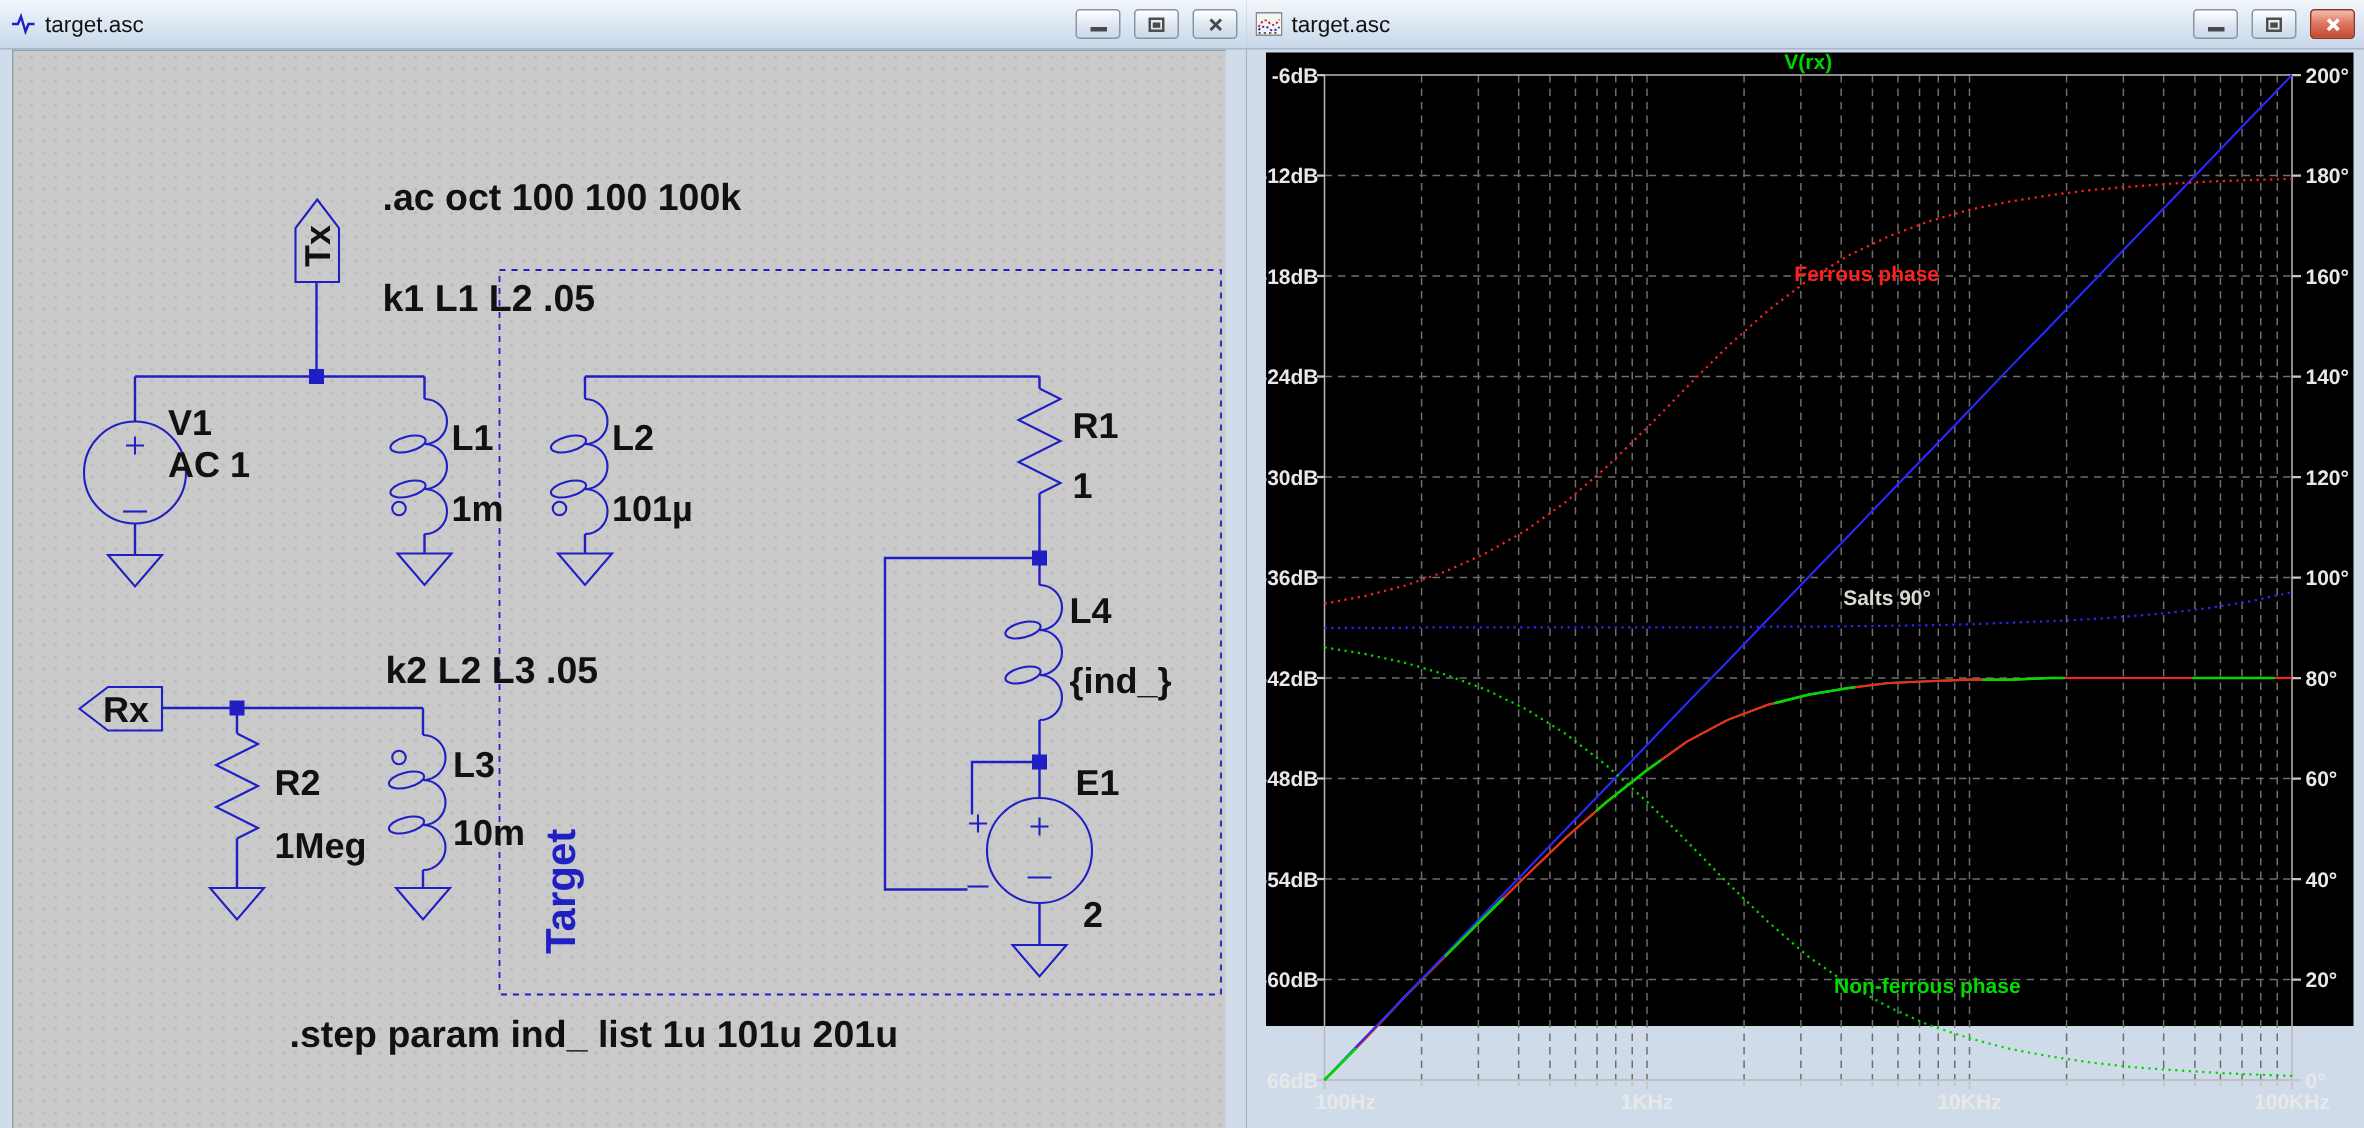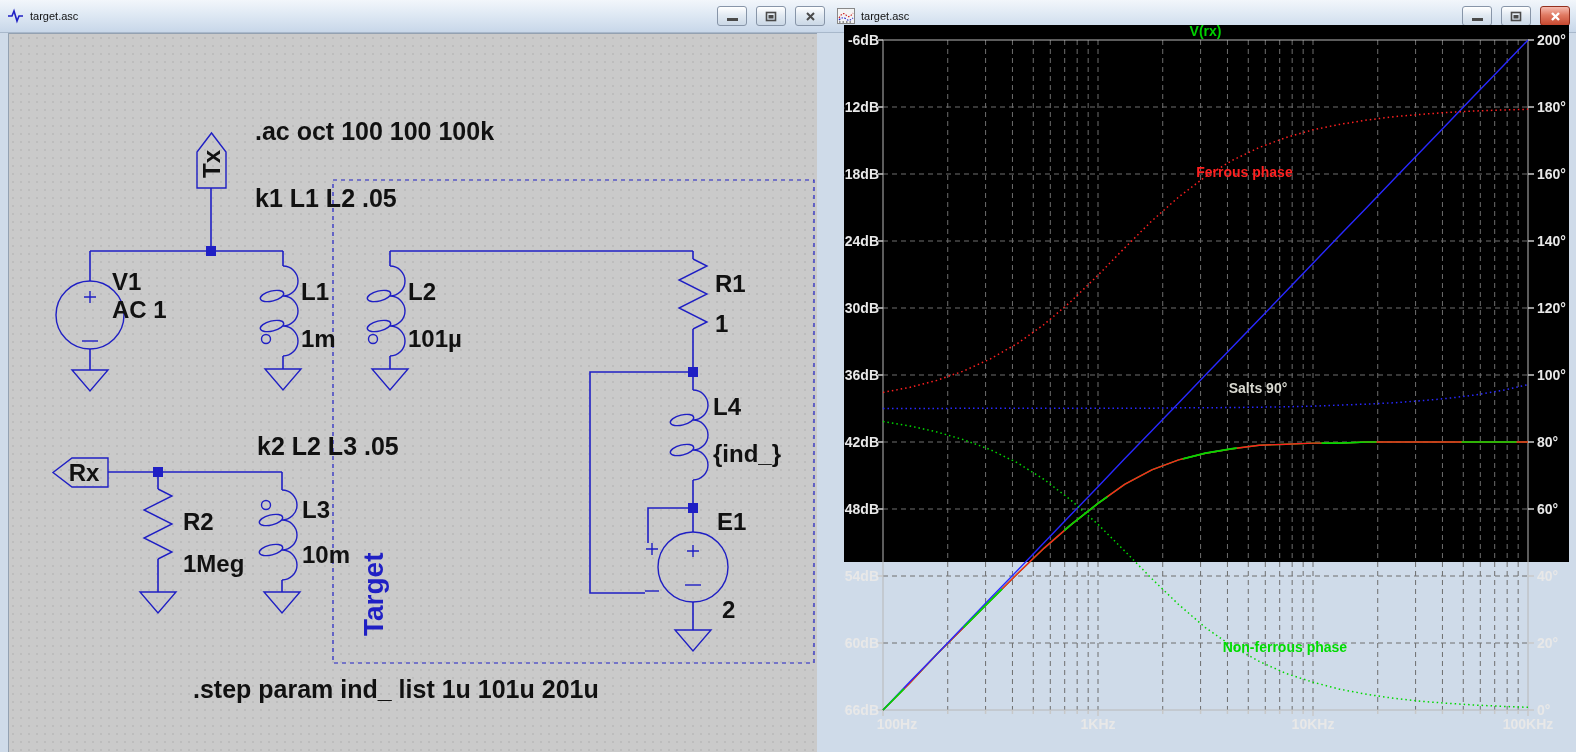--- a/index.html
+++ b/index.html
@@ -3,33 +3,33 @@
 <meta charset="utf-8">
 <style>
   html,body{margin:0;padding:0;background:#222;}
   .screen{position:relative;width:1576px;height:752px;overflow:hidden;font-family:"Liberation Sans",sans-serif;}
   .win{position:absolute;top:0;height:752px;background:#cfdbe9;}
   #win-left{left:0;width:831px;}
   #win-right{left:831px;width:745px;}
   .titlebar{position:absolute;left:0;top:0;right:0;height:33px;
     background:linear-gradient(#f2f6fb 0%,#dfe9f4 45%,#c8d7e9 100%);
     border-bottom:1px solid #a8b8cb;display:flex;align-items:center;padding:0 6px;box-sizing:border-box;gap:6px;}
-  .tb-title{font-size:11px;color:#111;flex:0 0 auto;}
+  .tb-title{font-size:15px;color:#111;flex:0 0 auto;}
   .tb-spacer{flex:1 1 auto;}
   .tb-btn{width:30px;height:20px;border:1px solid #8795a8;border-radius:3px;margin-left:3px;
     background:linear-gradient(#ffffff,#e2eaf2 45%,#cbd8e6);display:flex;align-items:center;justify-content:center;box-sizing:border-box;}
   .tb-btn.close-active{background:linear-gradient(#f6bcb1,#e07a62 45%,#c64830);border-color:#93301f;}
   .g-min{width:11px;height:3px;background:#4a4a4a;margin-top:7px;}
   .canvas-left{position:absolute;left:8px;top:33px;right:14px;bottom:0;
     background-color:#cacaca;
     background-image:radial-gradient(circle,#bdbdbd 1px,rgba(0,0,0,0) 1.25px);
     background-size:8px 8px;
     border-left:1px solid #93a1b1;border-top:1px solid #93a1b1;}
   #schematic-svg{position:absolute;left:0;top:0;pointer-events:none;}
-  .plot-pane{position:absolute;left:13px;top:25px;width:725px;height:537px;background:#000;}
+  .plot-pane{position:absolute;left:13px;top:35px;width:725px;height:649px;background:#000;}
   svg text{font-family:"Liberation Sans",sans-serif;}
   .sch-wire{stroke:#1f1fc4;stroke-width:1.6;fill:none;}
   .sch-sym{stroke:#1f1fc4;stroke-width:1.4;fill:none;}
   .sch-junc{fill:#1f1fc4;stroke:none;}
   .sch-label{fill:#111;font-weight:bold;font-size:24px;}
   .sch-dir{fill:#111;font-weight:bold;font-size:25px;}
   .sch-blue-label{fill:#1f1fc4;font-weight:bold;font-size:28px;}
 </style>
 </head>
 <body>

